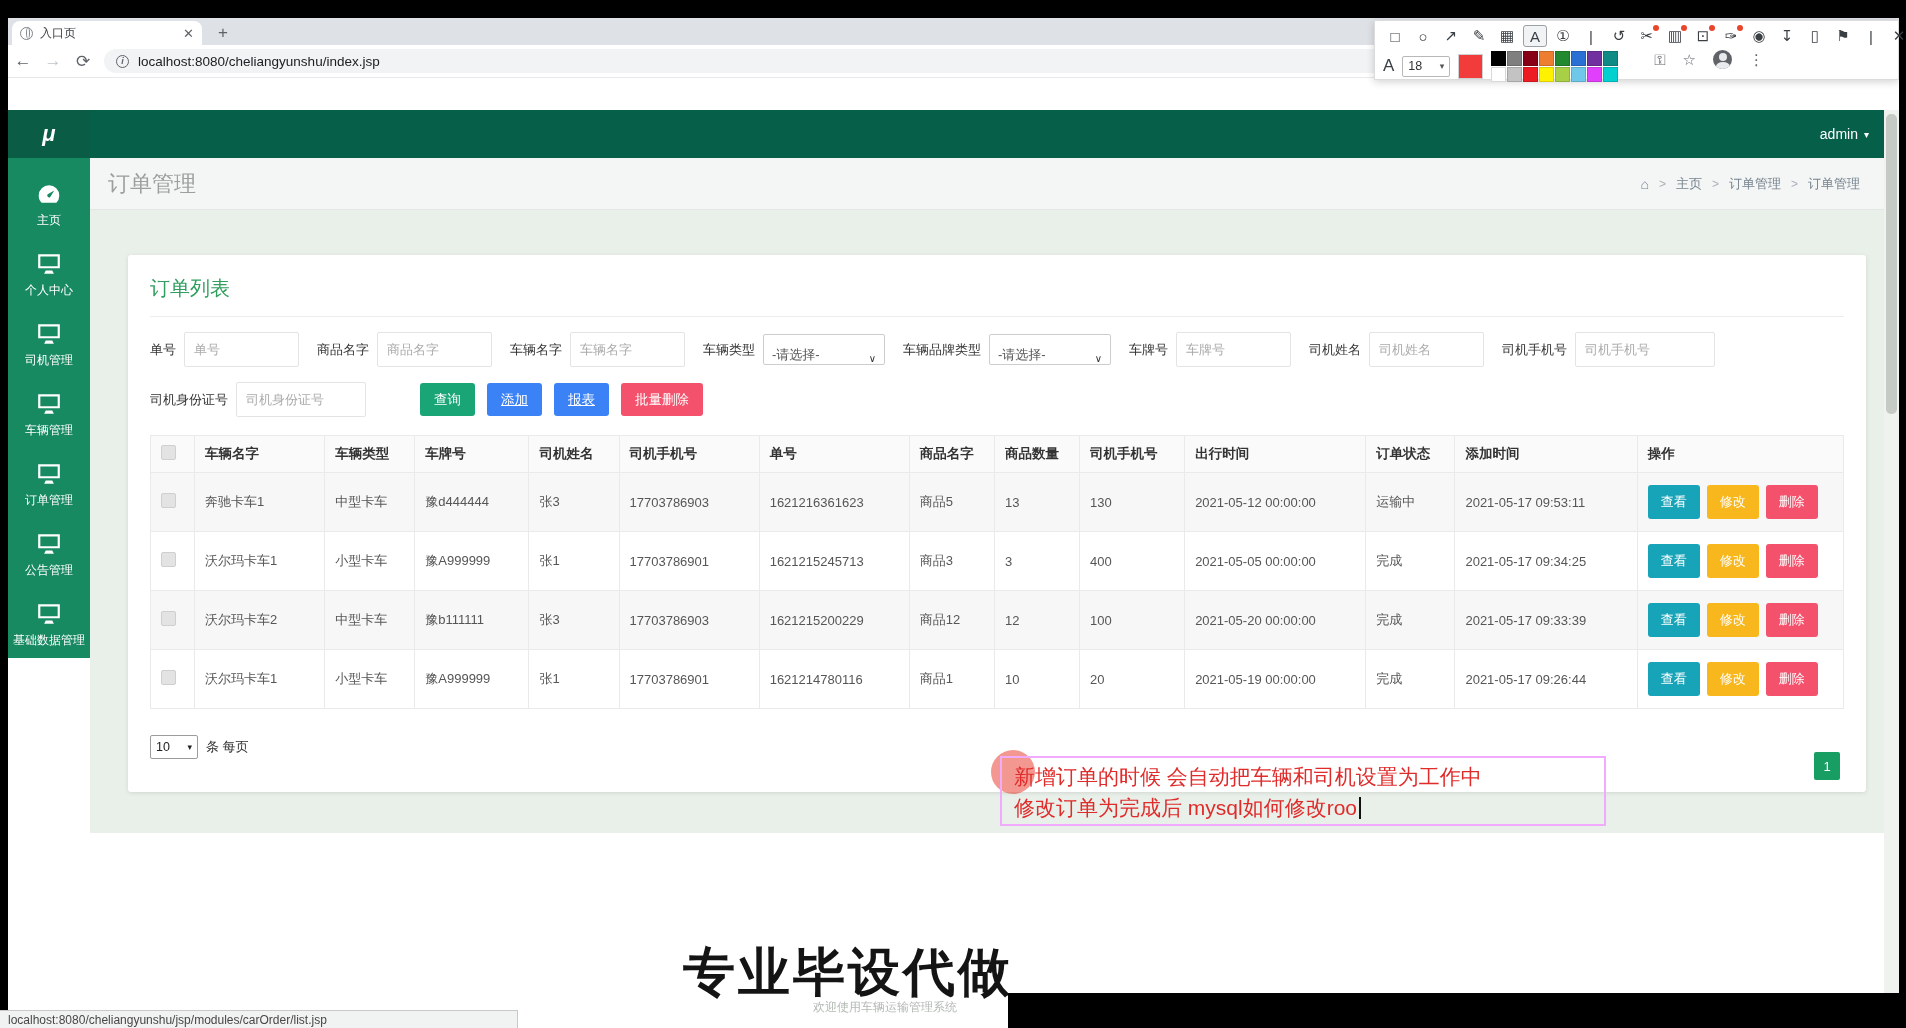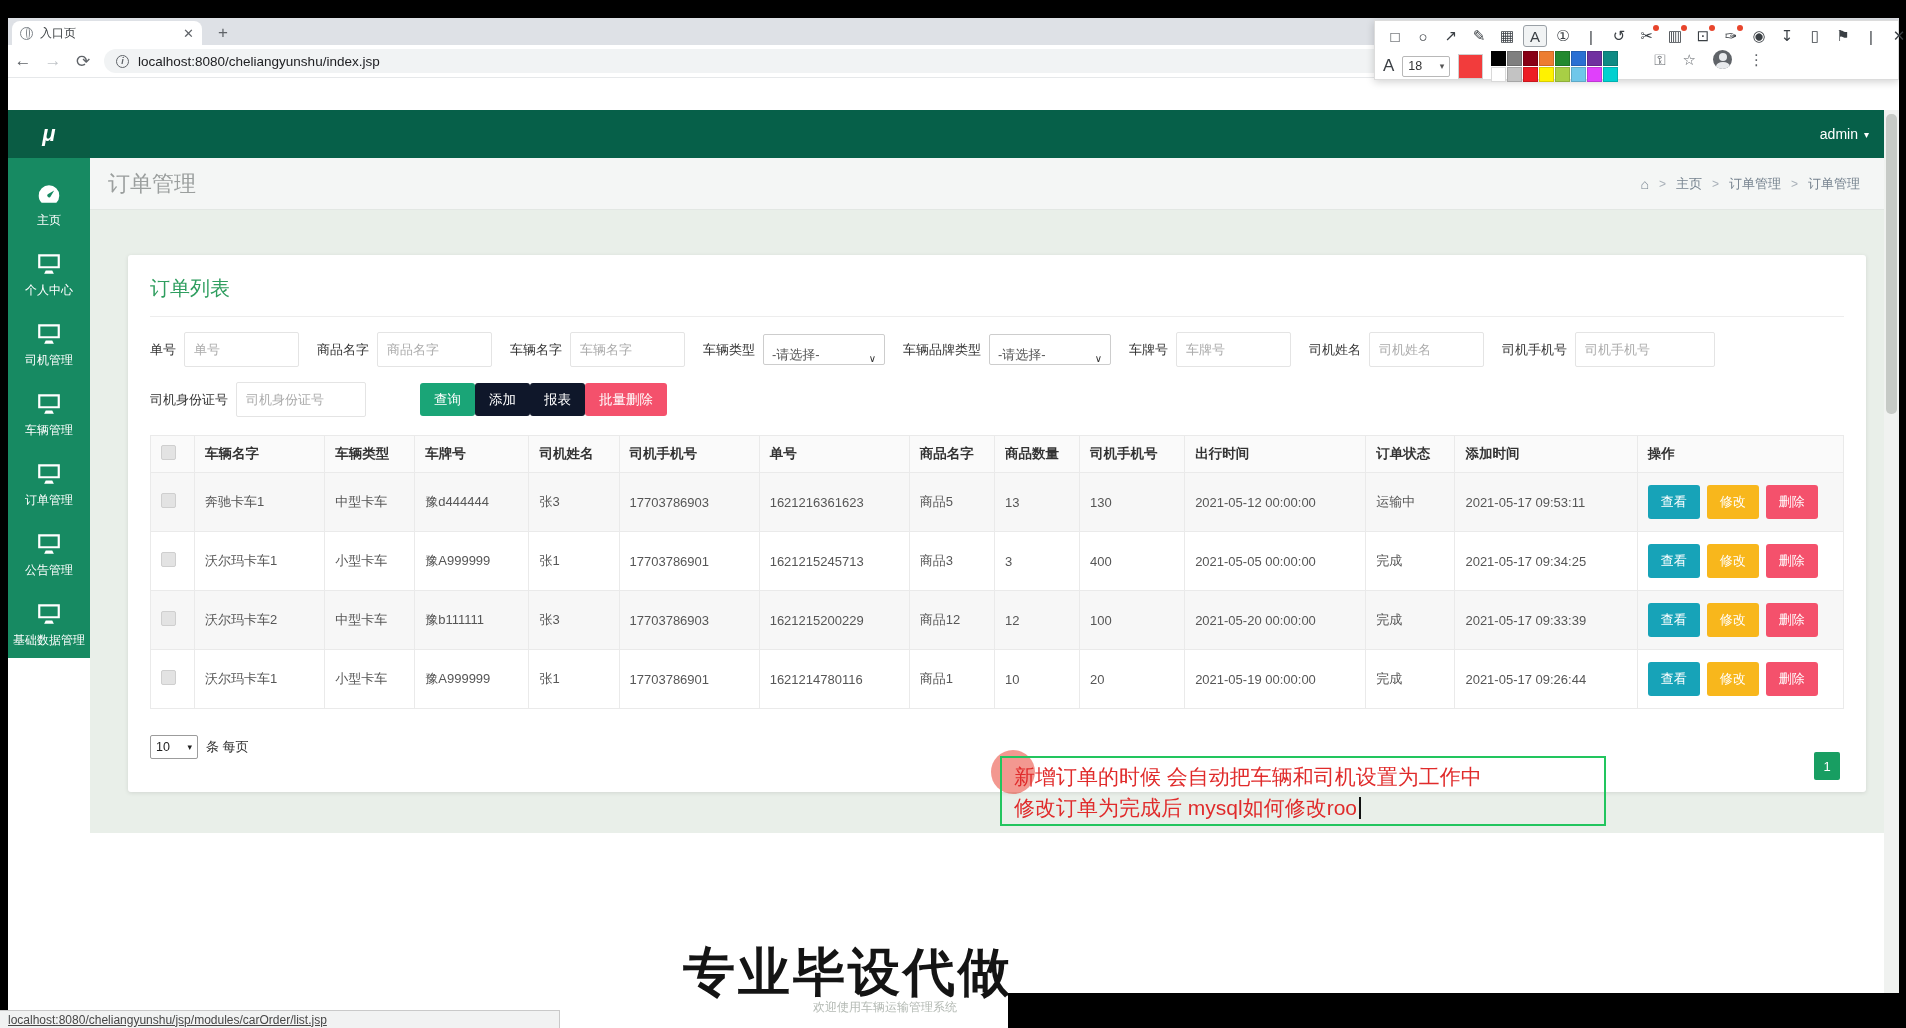--- a/index.html
+++ b/index.html
@@ -83,23 +83,23 @@
   .fgroup { display:flex; align-items:center; gap:8px; flex:none; }
   .flabel { font-size:13px; color:#333; white-space:nowrap; }
   .finput { width:115px; height:35px; border:1px solid #e4e4e4; border-radius:2px; padding:0 9px; font-size:13px; color:#333;
     font-family:inherit; }
   .finput.wide { width:140px; }
   .finput::placeholder { color:#ababab; }
   .fselect { width:122px; height:31px; border:1px solid #cdcdcd; border-radius:2px; background:#fff; font-size:13px; color:#555;
     display:flex; align-items:flex-end; justify-content:space-between; padding:0 8px; }
   .btn { height:33px; padding:0 14px; border:none; border-radius:3px; color:#fff; font-size:13.5px; font-family:inherit; cursor:pointer; }
   .btn.teal { background:#1aa577; }
-  .btn.green { background:#0f172a; }
+  .btn.green { background:#3b82f6;text-decoration:underline; }
   .btn.danger { background:#f4516c; }
-  .btnrow { display:flex; margin-left:36px; }
+  .btnrow { display:flex; gap:12px; margin-left:36px; }
 
   table.tbl { border-collapse:collapse; width:1694px; margin-top:18px; table-layout:fixed; }
   .tbl th, .tbl td { border:1px solid #eaeaea; font-size:13px; color:#565656; padding:0 10px; text-align:left;
     overflow:hidden; white-space:nowrap; }
   .tbl th { height:37px; background:#fafafa; color:#333; font-weight:bold; font-size:13.5px; }
   .tbl td { height:59px;margin-top:16px; }
   tr.odd td { background:#f7f7f7; }
   tr.even td { background:#fff; }
   .cb { display:inline-block; width:15px; height:15px; background:#e3e3e3; border:1px solid #cfcfcf; border-radius:2px; }
   .act { border:none; border-radius:3px; color:#fff; font-size:13px; padding:8px 13px; margin-right:7px; font-family:inherit; cursor:pointer; }
@@ -109,29 +109,29 @@
 
   #pager { display:flex; align-items:center; gap:8px; margin-top:26px; }
   .pselect { width:48px; height:24px; border:1px solid #9c9c9c; border-radius:2px; font-size:12.5px; color:#222;
     display:flex; align-items:center; justify-content:space-between; padding:0 5px; background:#fff; }
   #pager-text { font-size:13px; color:#333; }
   #page-btn { position:absolute; right:26px; bottom:12px; width:26px; height:28px; background:#189e62; color:#fff;
     font-size:13px; display:flex; align-items:center; justify-content:center; border-radius:2px; }
 
   
   #anno-circle { left:991px; top:750px; width:44px; height:44px; border-radius:50%; background:rgba(234,67,53,.55); z-index:70; }
-  #anno-box { left:1000px; top:756px; width:606px; height:70px; border:2px solid #22c55e; z-index:71; padding:3px 12px; }
+  #anno-box { left:1000px; top:756px; width:606px; height:70px; border:2px solid #f0abfc; z-index:71; padding:3px 12px; }
   .anno-line { font-size:21px; color:#e02b2b; line-height:31px; white-space:nowrap; }
   .caret-cursor { display:inline-block; width:2px; height:22px; background:#111; vertical-align:-4px; margin-left:2px; }
 
   
   #watermark { left:683px; top:938px; font-size:52px; font-weight:900; color:#141414; letter-spacing:3px; z-index:40; }
   #footer-hint { left:813px; top:999px; font-size:12px; color:#b3b9b3; z-index:39; }
-  #statusbar { left:0px; top:1010px; width:560px; height:18px; background:#f1f2f2; border:1px solid #c9c9c9; border-left:none; border-bottom:none;
-    font-size:12px; color:#474747; display:flex; align-items:center; padding:0 8px; z-index:45;text-decoration:underline; }
+  #statusbar { left:0px; top:1010px; width:518px; height:18px; background:#f1f2f2; border:1px solid #c9c9c9; border-left:none; border-bottom:none;
+    font-size:12px; color:#474747; display:flex; align-items:center; padding:0 8px; z-index:45; }
   #black-br { left:1008px; top:993px; width:898px; height:35px; background:#000; z-index:44; }
   #scrollbar { left:1876px; top:92px; width:15px; height:918px; background:#f0f2f0; }
   #scroll-thumb { left:2px; top:4px; width:11px; height:300px; background:#c6cac6; border-radius:5px; position:absolute; }
 </style>
 </head>
 <body>
 
 <div id="screen">
   <div id="browser" class="abs">
 

